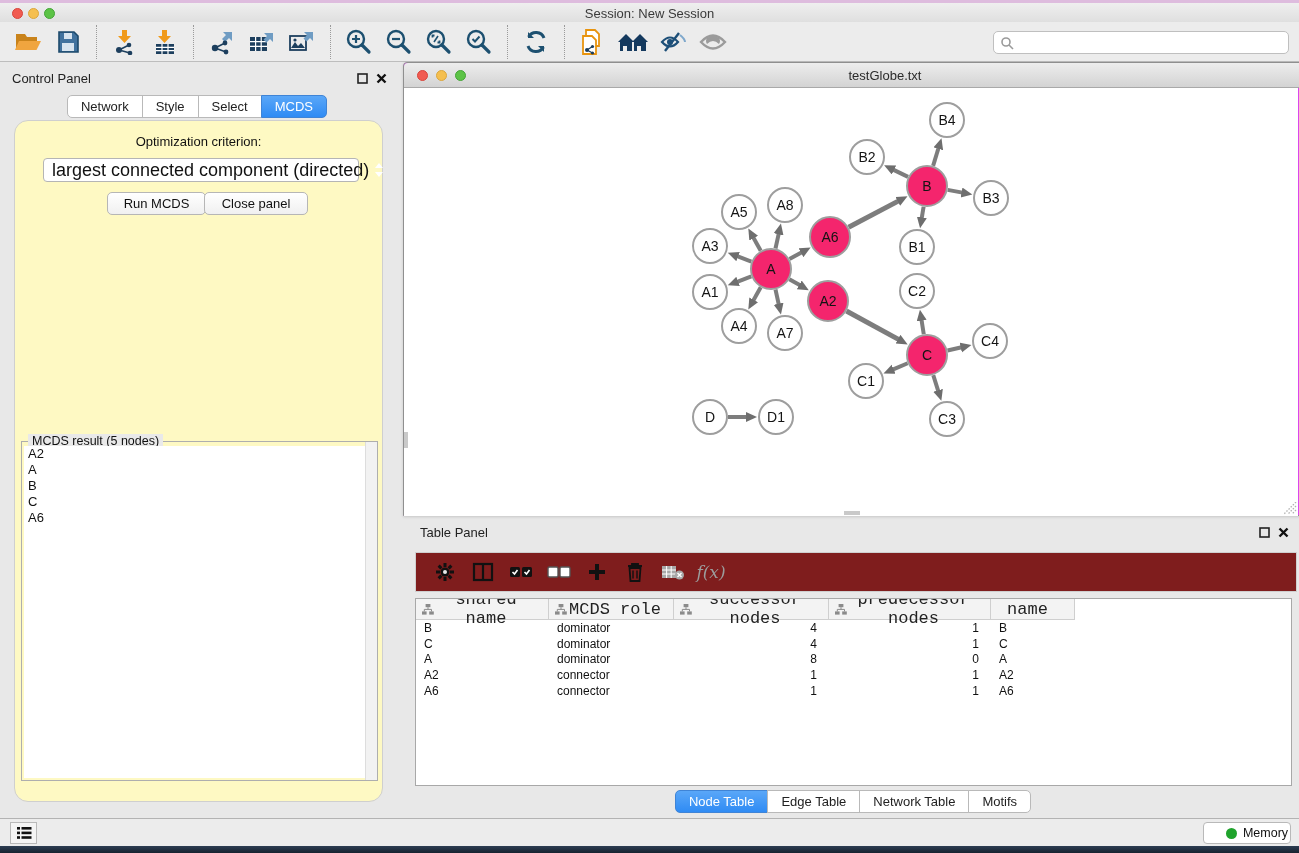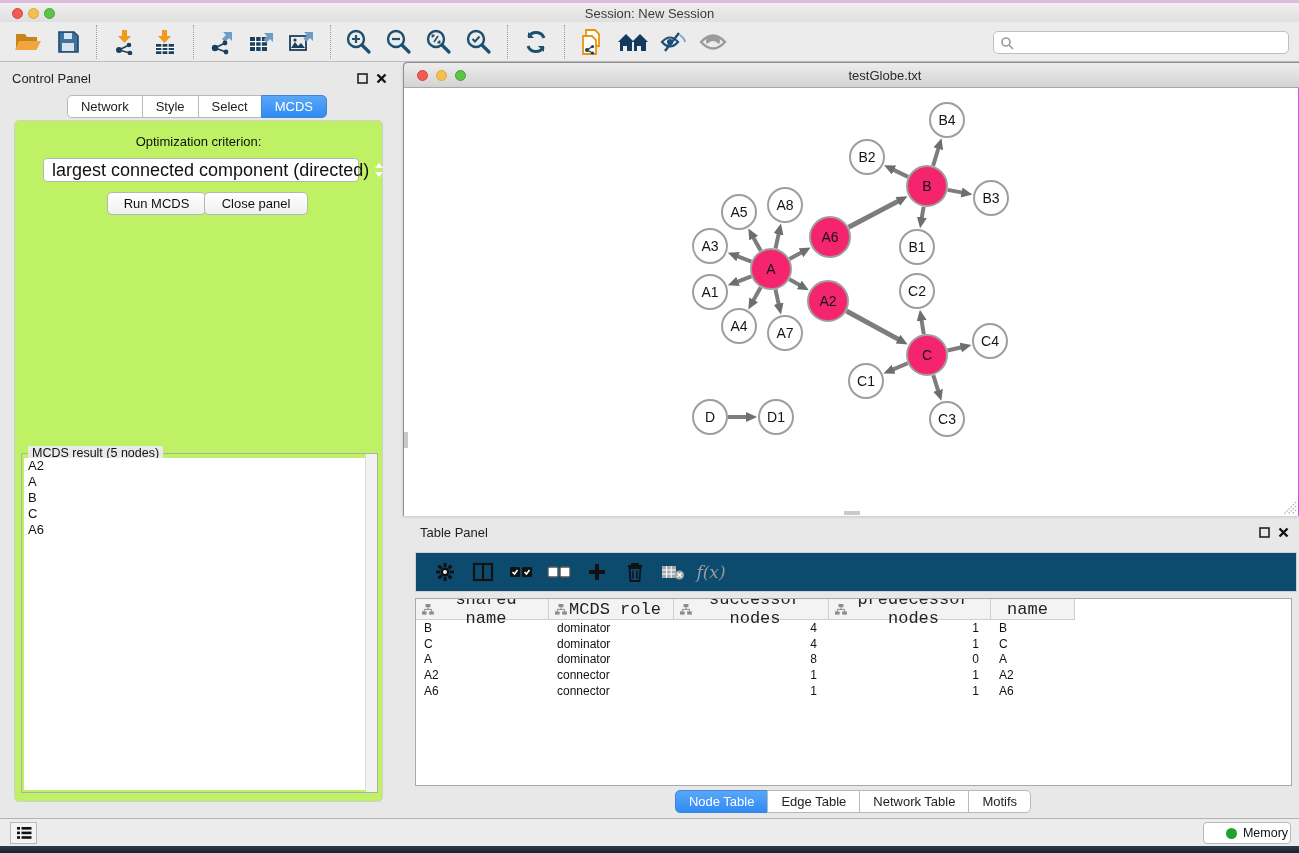--- a/index.html
+++ b/index.html
@@ -28,35 +28,35 @@
   
   .cp-title { position:absolute; left:12px; top:71px; font-size:13px; color:#222; }
   .panel-ctl { position:absolute; width:13px; height:13px; display:flex; align-items:center; justify-content:center; }
   .cp-tabs { position:absolute; left:0; top:95px; width:390px; display:flex; justify-content:center; }
   .cp-tab, .bt-tab { font-size:13px; color:#222; background:#fff; border:1px solid #b9b9b9;
             padding:3px 13px; margin-left:-1px; cursor:default; }
   .cp-tab:first-child, .bt-tab:first-child { border-radius:5px 0 0 5px; margin-left:4px; }
   .cp-tab:last-child, .bt-tab:last-child { border-radius:0 5px 5px 0; }
   .cp-tab.active, .bt-tab.active { background:linear-gradient(#5aa7f8,#2f8bf4); color:#fff; border-color:#3f84d6; }
   .cp-body { position:absolute; left:14px; top:120px; width:369px; height:682px;
-             background:#bef264; border:1px solid #cfcfcf; border-radius:5px; }
+             background:#fef9c3; border:1px solid #cfcfcf; border-radius:14px; }
   .opt-label { position:absolute; left:0; top:13px; width:100%; text-align:center; font-size:13px; color:#111; }
   .dropdown { position:absolute; left:28px; top:37px; width:316px; height:24px; background:#fff;
               border:1px solid #b5b5b5; border-radius:4px; display:flex; align-items:center; }
   .dropdown .dd-text { font-size:18px; color:#111; padding-left:8px; flex:1; white-space:nowrap; }
   .dd-spin { width:20px; height:22px; border-radius:3px; margin-right:1px;
              background:linear-gradient(#6fb0f7,#2e7ef0); position:relative; }
   .dd-spin:before { content:""; position:absolute; left:6px; top:4px; border:4px solid transparent; border-bottom:5px solid #fff; border-top:none; }
   .dd-spin:after  { content:""; position:absolute; left:6px; bottom:4px; border:4px solid transparent; border-top:5px solid #fff; border-bottom:none; }
   .btn { position:absolute; height:23px; background:linear-gradient(#ffffff,#f0f0f0);
          border:1px solid #b6b6b6; border-radius:5px; font-size:13px; color:#111;
          display:flex; align-items:center; justify-content:center; }
   .btn-run { left:92px; top:71px; width:99px; }
   .btn-close { left:189px; top:71px; width:104px; }
-  .mcds-box { position:absolute; left:6px; top:332px; width:357px; height:340px;
+  .mcds-box { position:absolute; left:6px; top:320px; width:357px; height:340px;
               border:1px solid #aeaeae; }
   .mcds-legend { position:absolute; left:6px; top:-8px; background:#e9e9e9; padding:0 4px;
                  font-size:12.5px; color:#111; }
   .mcds-list { position:absolute; left:2px; top:4px; right:2px; bottom:2px; background:#fff; }
   .mcds-scroll { position:absolute; right:0; top:0; width:12px; bottom:0; background:#f2f2f2; border-left:1px solid #ddd; }
   .mcds-item { font-size:13px; color:#111; line-height:16px; padding-left:4px; }
 
   
   .net-window { position:absolute; left:403px; top:62px; width:964px; height:454px;
                 border:1px solid #8f8f8f; border-radius:4px 4px 0 0; background:#d946ef;
@@ -68,21 +68,21 @@
   .net-titlebar .tl.red { left:13px; } .net-titlebar .tl.yellow { left:32px; } .net-titlebar .tl.green { left:51px; }
   .net-title { position:absolute; left:0; right:0; top:5px; text-align:center; font-size:13px; color:#2b2b2b; }
   .net-canvas { position:absolute; left:0; top:25px; width:894px; height:428px; background:#fff; overflow:hidden; }
   .mini-v { position:absolute; left:0; top:344px; width:4px; height:16px; background:#c9c9c9; }
   .mini-h { position:absolute; left:440px; bottom:1px; width:16px; height:4px; background:#c9c9c9; }
   .grip { position:absolute; right:1px; bottom:1px; }
 
   
   .tp-title { position:absolute; left:420px; top:525px; font-size:13px; color:#222; }
   .tp-toolbar { position:absolute; left:415px; top:552px; width:882px; height:40px;
-                background:#0c4a6e; border:1px solid #cfcfcf; display:flex; align-items:center; padding-left:10px; }
+                background:#7f1d1d; border:1px solid #cfcfcf; display:flex; align-items:center; padding-left:10px; }
   .tp-btn { width:34px; height:30px; display:flex; align-items:center; justify-content:center; margin:0 2px; }
   .fx { font-family:"DejaVu Serif","Liberation Serif",serif; font-style:italic; font-size:17px; color:#9c9c9c; }
   .tp-table { position:absolute; left:415px; top:598px; width:877px; height:188px; background:#fff;
               border:1px solid #a8a8a8; overflow:hidden; }
   .th-row { display:flex; height:21px; }
   .th { background:#f3f3f3; border-right:1px solid #cfcfcf; border-bottom:1px solid #cfcfcf;
         display:flex; align-items:center; font-size:17px; color:#222; position:relative;font-family:Liberation Mono, monospace; }
   .th .th-label { flex:1; text-align:center; padding-right:10px; }
   .th .attr-ic { margin-left:6px; }
   .tr { display:flex; height:15.8px; align-items:center; }

